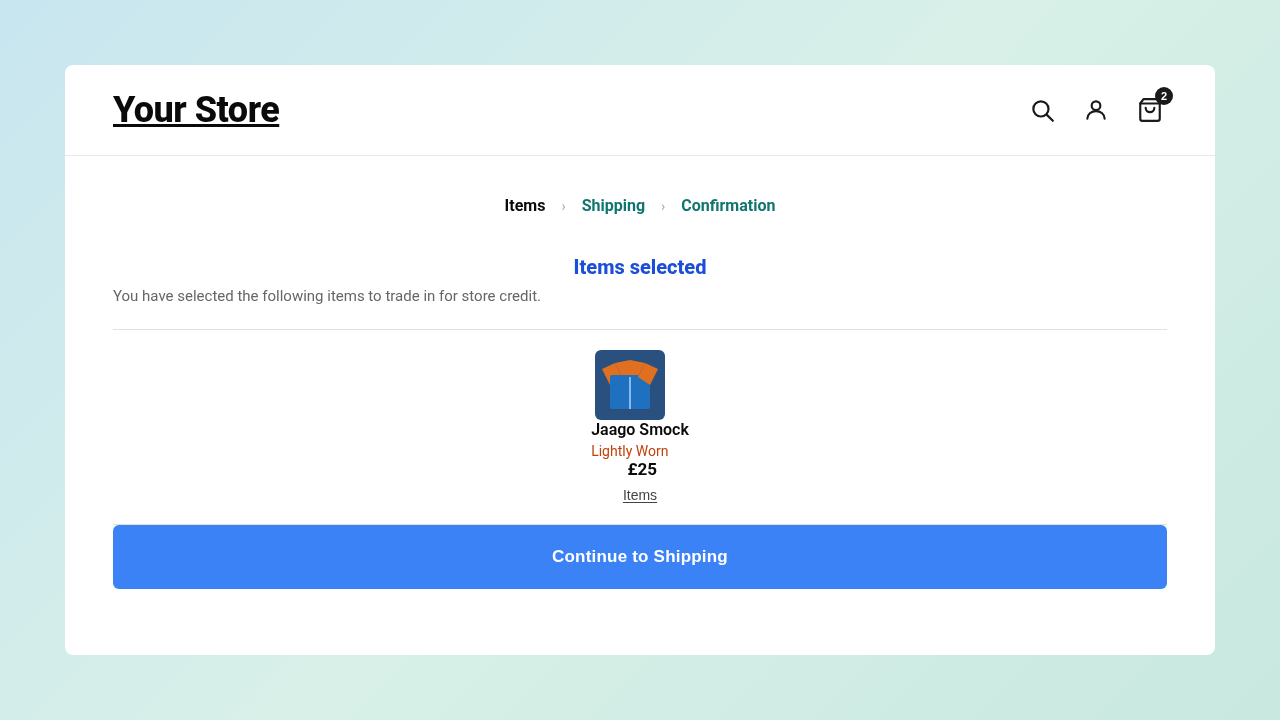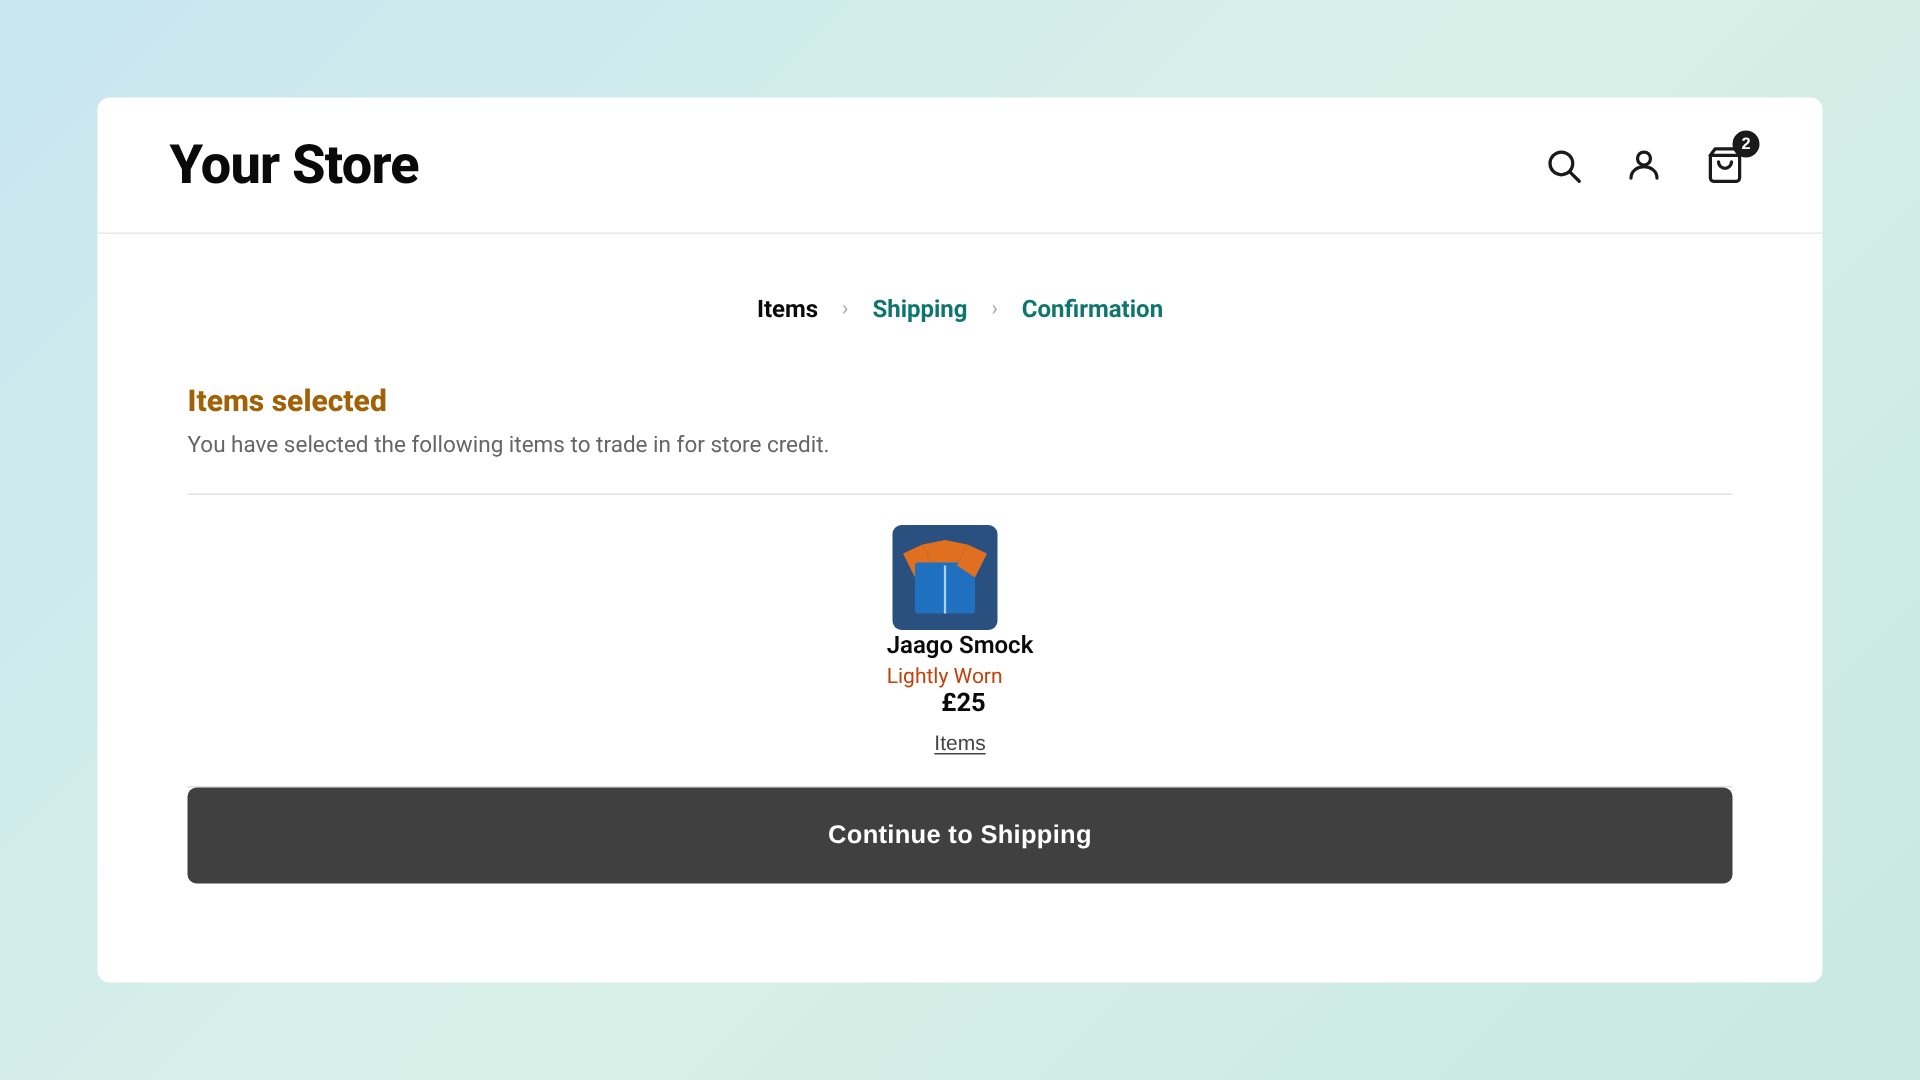--- a/index.html
+++ b/index.html
@@ -32,20 +32,21 @@
       justify-content: space-between;
       padding: 24px 48px;
       border-bottom: 1px solid #e8e8e8;
     }
 
     .store-title {
       font-size: 36px;
       font-weight: 800;
       color: #0a0a0a;
       letter-spacing: -0.5px;
+      text-decoration: underline;
     }
 
     .header-icons {
       display: flex;
       align-items: center;
       gap: 20px;
     }
 
     .icon-btn {
       background: none;
@@ -78,21 +79,21 @@
       width: 18px;
       height: 18px;
       border-radius: 50%;
       display: flex;
       align-items: center;
       justify-content: center;
     }
 
     
     .content {
-      padding: 40px 60px 48px;
+      padding: 40px 48px 48px;
       flex: 1;
     }
 
     
     .steps {
       display: flex;
       align-items: center;
       justify-content: center;
       gap: 16px;
       margin-bottom: 40px;
@@ -111,22 +112,23 @@
 
     .step-chevron {
       color: #aaa;
       font-size: 14px;
     }
 
     
     .section-title {
       font-size: 20px;
       font-weight: 800;
-      color: #a16207;
+      color: #1d4ed8;
       margin-bottom: 8px;
+      text-align: center;
     }
 
     .section-subtitle {
       font-size: 15px;
       color: #666;
       margin-bottom: 24px;
     }
 
     .divider {
       border: none;
@@ -217,21 +219,21 @@
       font-weight: 800;
       color: #0a0a0a;
       font-size: 15px;
     }
 
     
     .cta-button {
       display: block;
       width: 100%;
       padding: 22px;
-      background: #404040;
+      background: #3b82f6;
       color: #ffffff;
       font-size: 17px;
       font-weight: 600;
       border: none;
       border-radius: 6px;
       cursor: pointer;
       text-align: center;
       letter-spacing: 0.2px;
     }
   </style>

